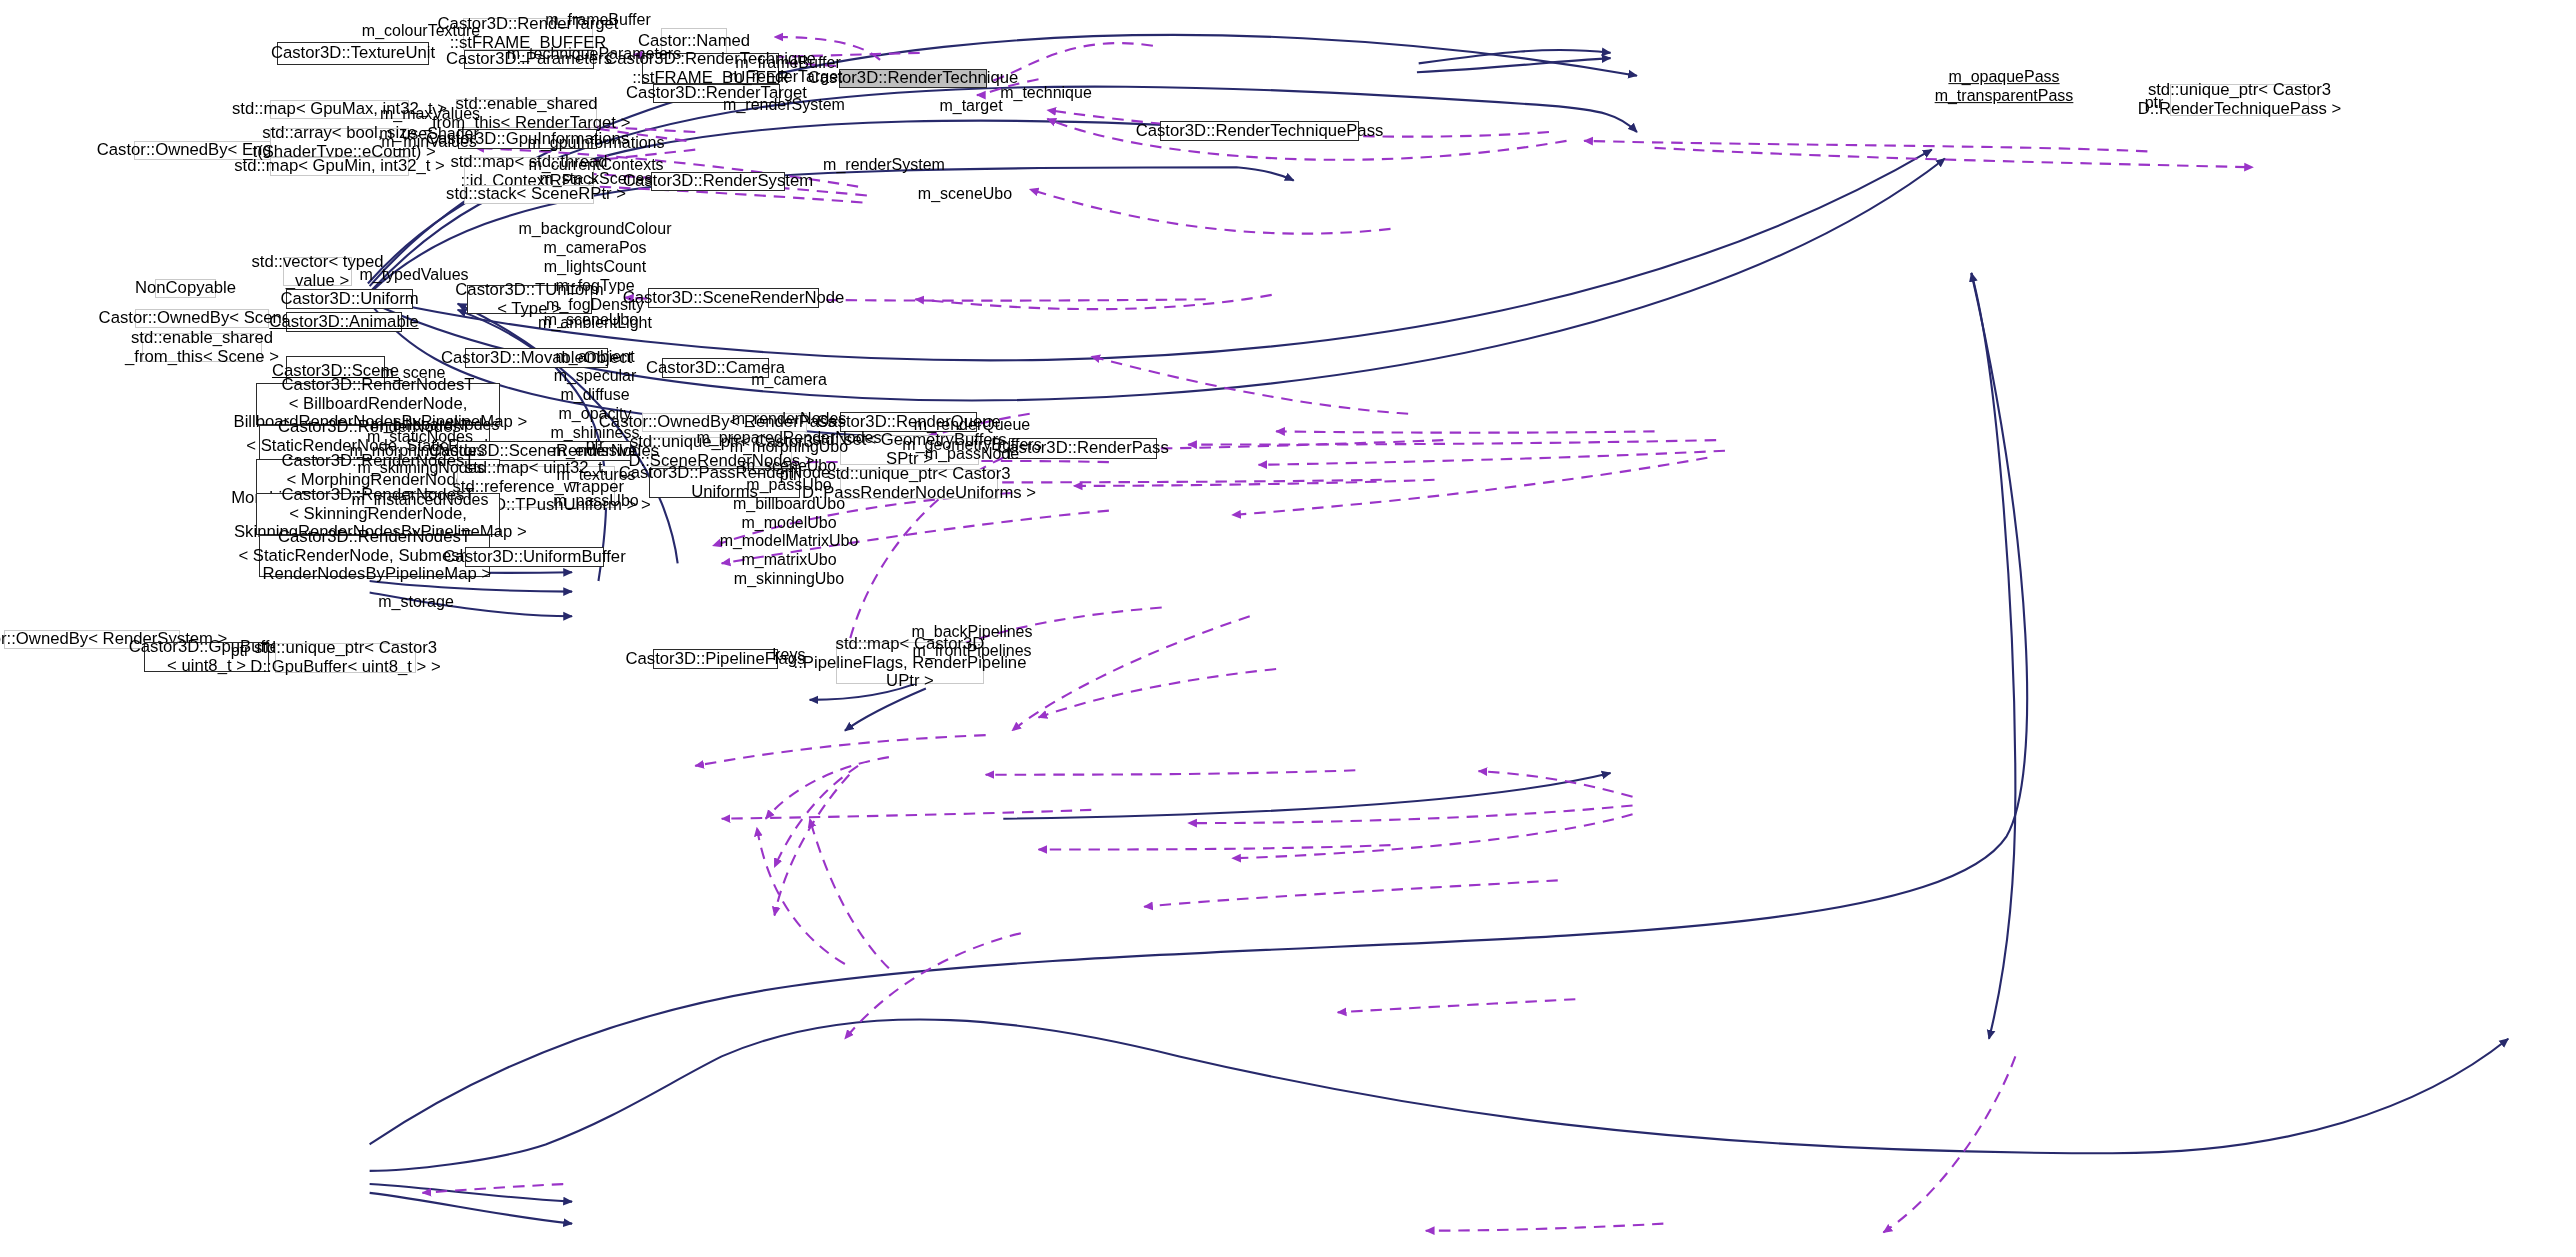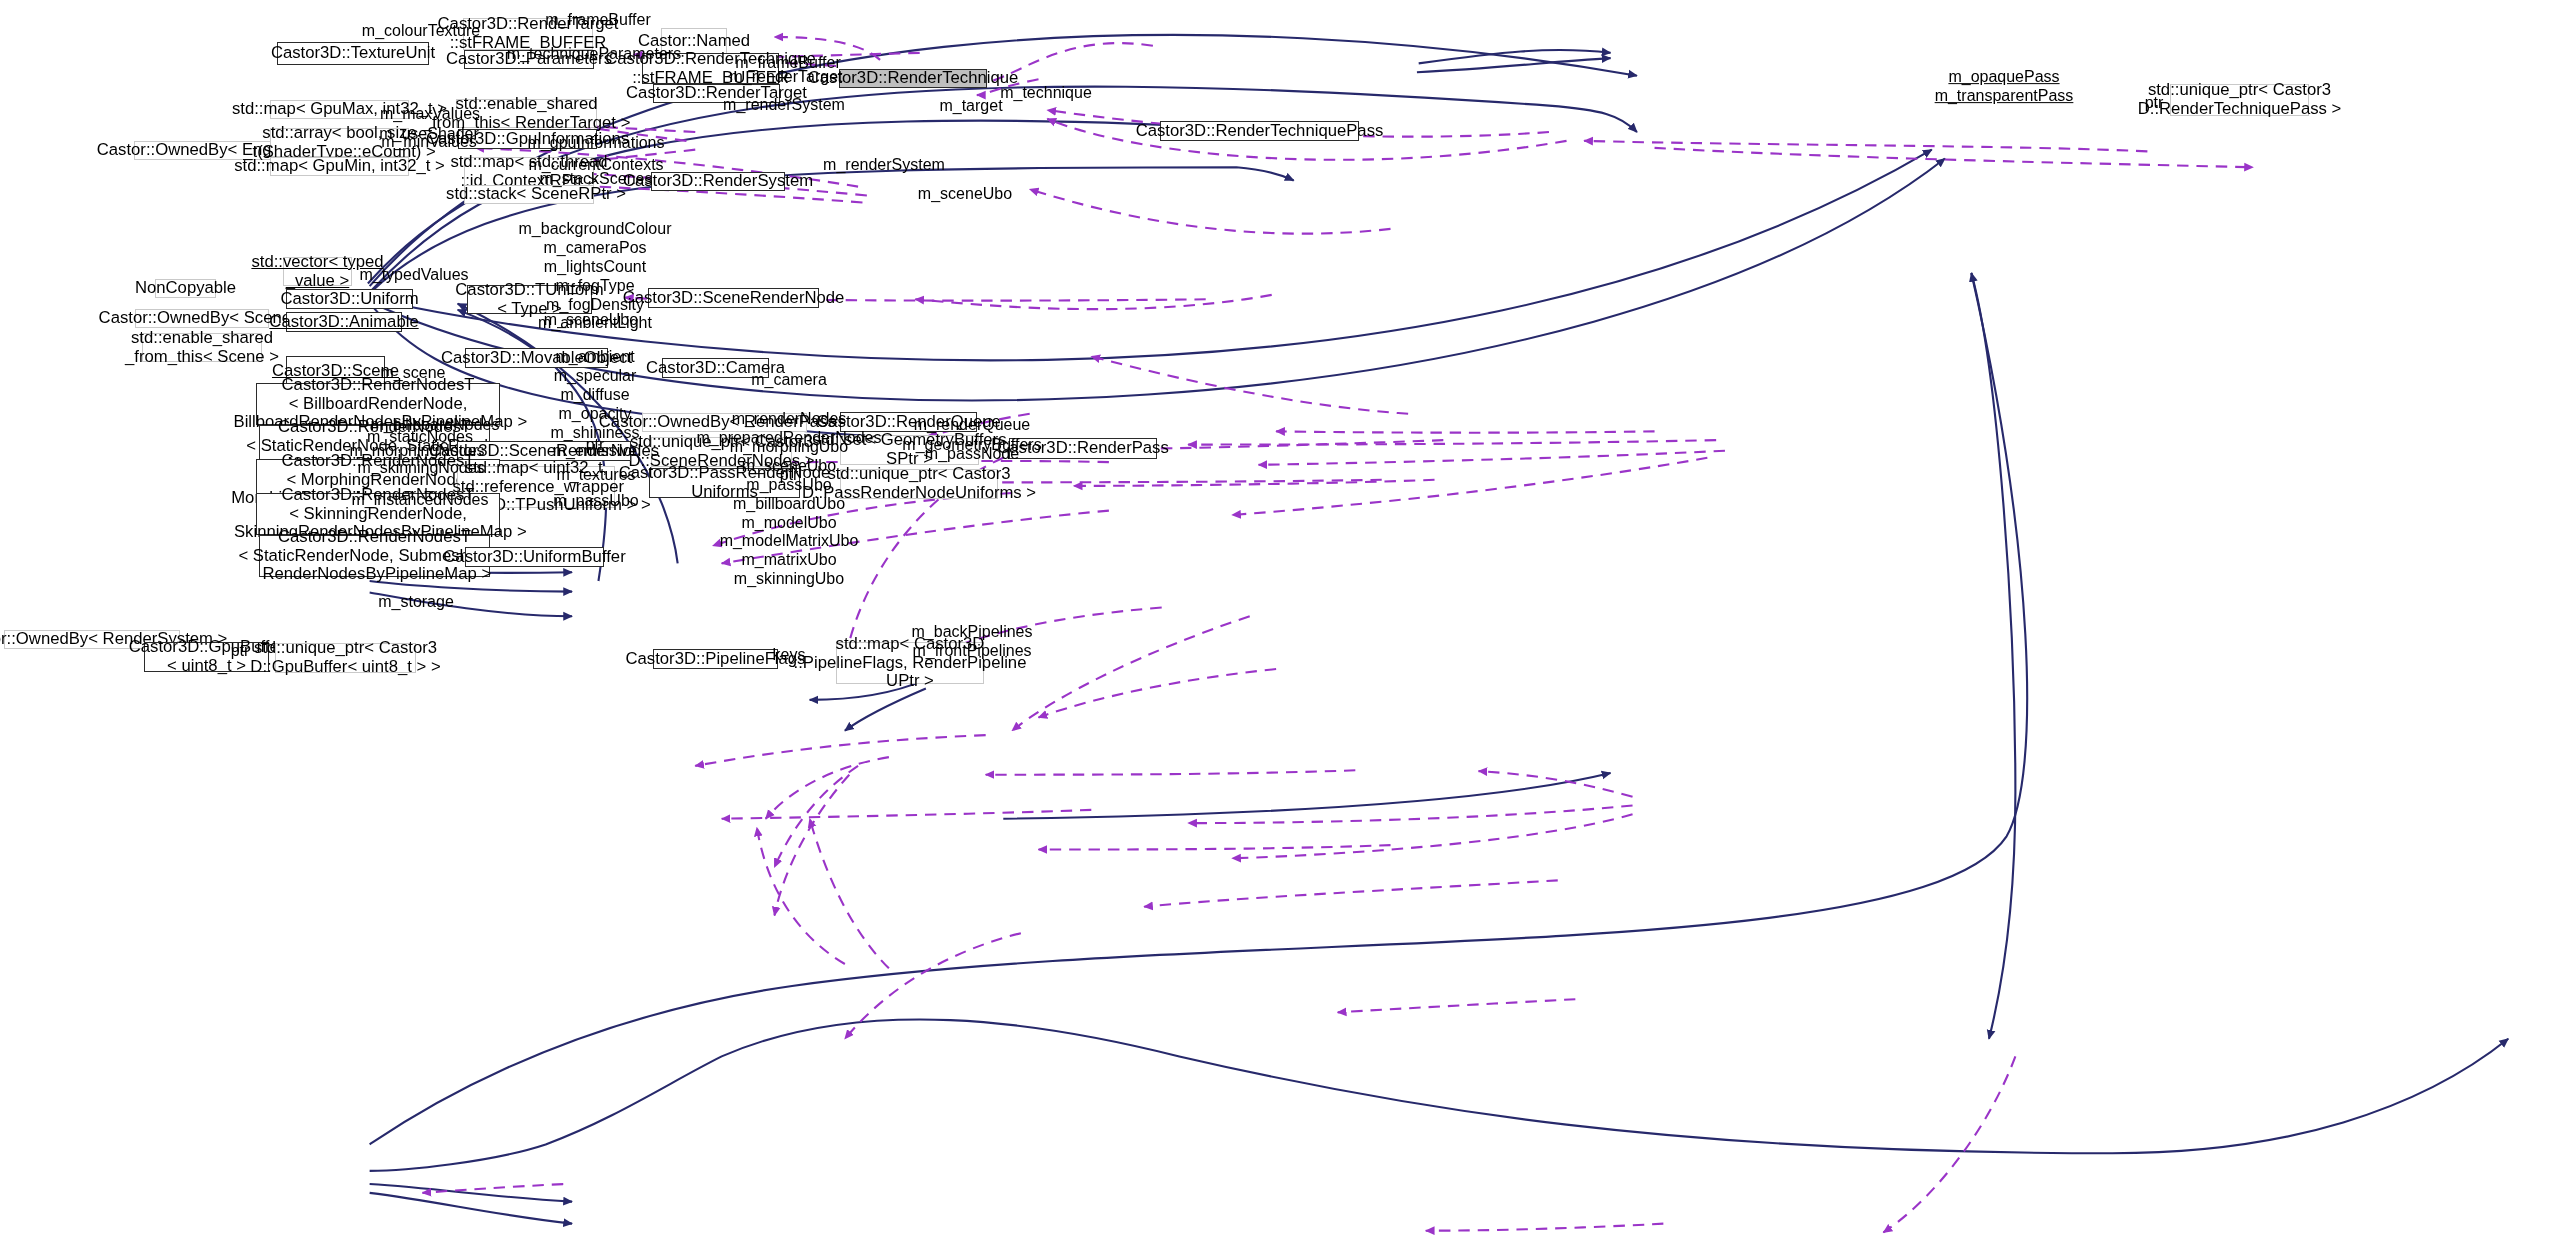--- a/index.html
+++ b/index.html
@@ -128,21 +128,21 @@
       <div class="node solid" style="left: 1160px; top: 121px; width: 199px; height: 20px;">Castor3D::RenderTechniquePass</div>
       <div class="node light" style="left: 134px; top: 141px; width: 137px; height: 19.4px;">Castor::OwnedBy&lt; Engine &gt;</div>
       <div class="node light" style="left: 270px; top: 128px; width: 139px; height: 29px;">std::array&lt; bool, size
 _t(ShaderType::eCount) &gt;</div>
       <div class="node solid" style="left: 458px; top: 129px; width: 139px; height: 20px;">Castor3D::GpuInformations</div>
       <div class="node light" style="left: 270px; top: 157px; width: 139px; height: 19.4px;">std::map&lt; GpuMin, int32_t &gt;</div>
       <div class="node light" style="left: 464px; top: 157px; width: 130px; height: 29px;">std::map&lt; std::thread
 ::id, ContextRPtr &gt;</div>
       <div class="node solid" style="left: 651px; top: 172px; width: 134px; height: 19.4px;">Castor3D::RenderSystem</div>
       <div class="node light" style="left: 464px; top: 185px; width: 130px; height: 19.4px; padding-left: 14px;">std::stack&lt; SceneRPtr &gt;</div>
-      <div class="node light" style="left: 283px; top: 257px; width: 69px; height: 29px; text-decoration: underline;">std::vector&lt; typed
+      <div class="node light" style="left: 283px; top: 257px; width: 69px; height: 29px;">std::vector&lt; typed
 _value &gt;</div>
       <div class="node light" style="left: 155px; top: 279px; width: 61px; height: 18.5px;">NonCopyable</div>
       <div class="node solid" style="left: 286px; top: 289px; width: 127px; height: 20px;">Castor3D::Uniform</div>
       <div class="node solid" style="left: 467px; top: 285px; width: 125px; height: 29px;">Castor3D::TUniform
 &lt; Type &gt;</div>
       <div class="node solid" style="left: 648px; top: 288px; width: 171px; height: 20px;">Castor3D::SceneRenderNode</div>
       <div class="node light" style="left: 135px; top: 309px; width: 134px; height: 19.4px;">Castor::OwnedBy&lt; Scene &gt;</div>
       <div class="node solid" style="left: 286px; top: 312px; width: 116px; height: 20px; text-decoration: underline;">Castor3D::Animable</div>
       <div class="node light" style="left: 142px; top: 333px; width: 120px; height: 29px;">std::enable_shared
 _from_this&lt; Scene &gt;</div>

